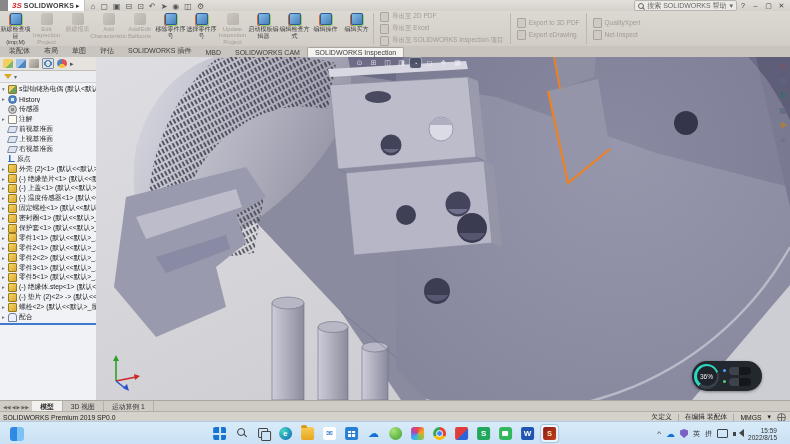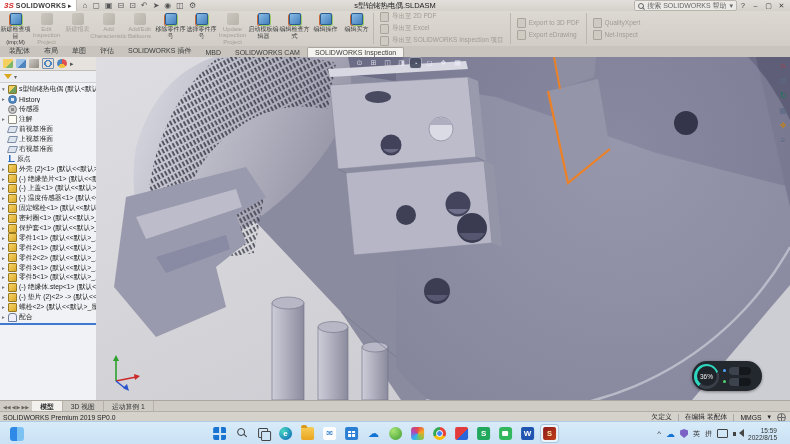--- a/index.html
+++ b/index.html
@@ -1,20 +1,20 @@
 <!DOCTYPE html>
 <html><head>
 <meta charset="utf-8">
 <style>
   html,body{margin:0;padding:0;background:#888;}
   #app{position:relative;width:790px;height:444px;overflow:hidden;font-family:"Liberation Sans","DejaVu Sans",sans-serif;color:#333;cursor:default;}
   .abs{position:absolute;}
 
   
-  #titlebar{top:0;left:0;right:0;height:11px;background:linear-gradient(#e3e0db,#d4d1cb);border-bottom:1px solid #bdb9b2;display:flex;align-items:center;font-size:7px;}
+  #titlebar{top:0;left:8px;right:0;height:11px;background:linear-gradient(#e3e0db,#d4d1cb);border-bottom:1px solid #bdb9b2;display:flex;align-items:flex-end;font-size:7px;}
   #swlogo{display:flex;align-items:center;gap:2px;padding:0 4px;height:100%;background:#fff;border-right:1px solid #c5c1ba;}
   #swlogo .ds{color:#d02828;font-weight:bold;font-size:8px;font-style:italic;}
   #swlogo .nm{font-weight:bold;color:#3a3a3a;letter-spacing:.2px;}
   .qa{display:flex;align-items:center;gap:5px;padding:0 6px;color:#555;}
   .qa .qi{font-size:8px;line-height:9px;}
   #wintitle{position:absolute;left:0;right:0;text-align:center;font-size:7.5px;color:#222;pointer-events:none;}
   #tb-right{margin-left:auto;display:flex;align-items:center;gap:4px;padding-right:2px;}
   #searchbox{display:flex;align-items:center;gap:3px;background:#eceae6;border:1px solid #b8b4ad;border-radius:2px;height:9px;padding:0 3px;color:#666;}
   .mini-mag{position:relative;width:6px;height:6px;}
   .mini-mag::before{content:"";position:absolute;width:4px;height:4px;border:1px solid #666;border-radius:50%;}
@@ -161,21 +161,20 @@
         <span class="qi">▢</span>
         <span class="qi">▣</span>
         <span class="qi">⊟</span>
         <span class="qi">⊡</span>
         <span class="qi">↶</span>
         <span class="qi">➤</span>
         <span class="qi">◉</span>
         <span class="qi">◫</span>
         <span class="qi">⚙</span>
       </div>
-    <div id="wintitle">s型铂铑热电偶.SLDASM</div>
     <div id="tb-right">
       <div id="searchbox">
         <span class="mini-mag"></span>
         <span>搜索 SOLIDWORKS 帮助</span>
         <span>▾</span>
       </div>
       <span>?</span>
       <div class="winctl">
         <span>–</span>
         <span>▢</span>

